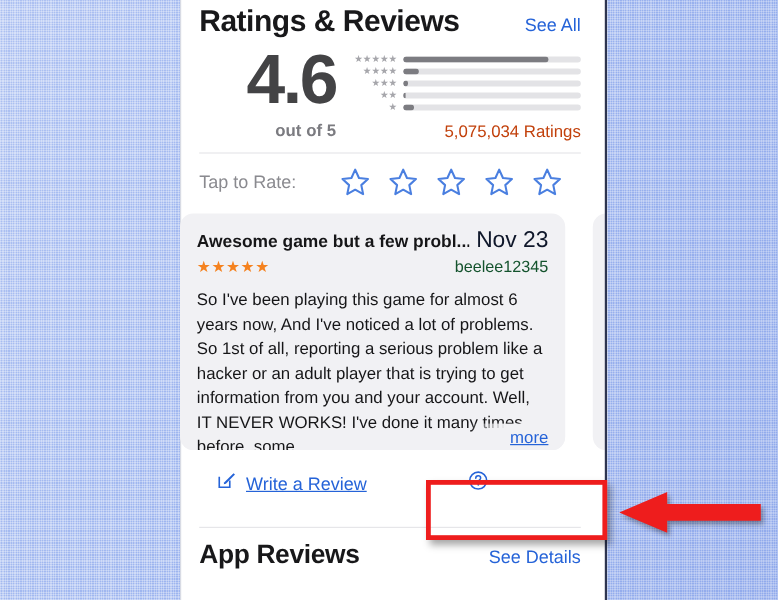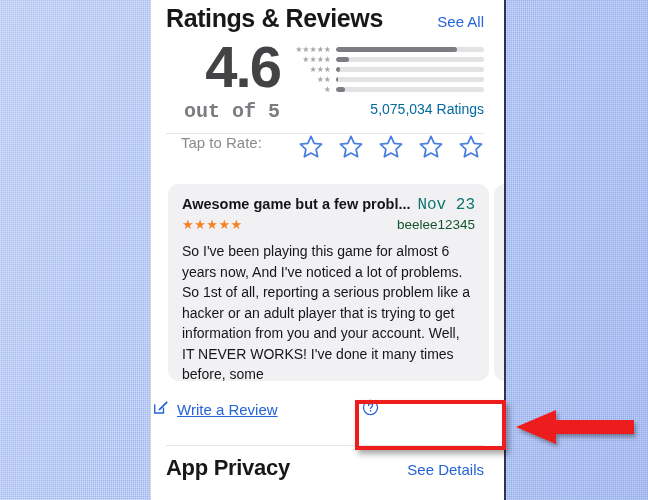--- a/index.html
+++ b/index.html
@@ -54,84 +54,84 @@
     cursor:pointer; white-space:nowrap;
   }
 
   
   #summary { display:flex; margin-top:6px; }
   #score-col { width:114px; text-align:right; flex:0 0 auto; }
   #score {
     font-size:58px; font-weight:bold; color:#434345;
     line-height:0.95; letter-spacing:-2px;
   }
-  #outof { font-size:20px; font-weight:bold; color:#7b7b80; margin-top:6px;font-family:Liberation Mono, monospace; }
+  #outof { font-size:14px; font-weight:bold; color:#7b7b80; margin-top:6px; }
 
   #bars-col { flex:1; padding-top:6px; }
   .bar-row { display:flex; align-items:center; height:9px; margin-bottom:1px; }
   .bar-stars {
     flex:0 0 56px; text-align:right; padding-right:5px;
     font-size:8px; color:#a6a6ab; letter-spacing:0px; line-height:9px;
   }
   .bar-track {
     flex:1; height:5px; border-radius:3px; background:#e3e3e6;
     overflow:hidden;
   }
   .bar-fill { height:100%; background:#7c7c81; border-radius:3px; }
   #ratings-count {
-    text-align:right; font-size:14px; color:#0369a1;
+    text-align:right; font-size:14px; color:#c2410c;
     margin-top:7px;
   }
 
   
   .divider { height:1px; background:#e6e6e9; margin:10px 0 0 0; }
 
   
   #tap-row {
-    display:flex; align-items:flex-start; height:48px;margin-left:15px;
+    display:flex; align-items:center; height:48px;
   }
   #tap-label { font-size:15px; color:#8a8a8f; flex:0 0 auto; }
   #tap-stars { display:flex; gap:14px; margin-left:36px; }
   .hollow-star svg { display:block; }
 
   
   #cards { position:relative; height:197px; margin-top:2px; }
   .review-card {
     position:absolute; top:0;
     background:#f1f1f4; border-radius:11px;
     overflow:hidden;
   }
-  #card-1 { left:18px; width:321px; height:197px; }
+  #card-1 { left:0; width:321px; height:197px; }
   #card-2 { left:344px; width:40px; height:197px; }
 
   .card-inner { padding:12px 14px 0 14px; }
   .rev-head { display:flex; align-items:baseline; justify-content:space-between; }
   .rev-title {
     font-size:14.5px; font-weight:bold; color:#161618;
     white-space:nowrap; overflow:hidden;
   }
-  .rev-date { font-size:16px; color:#0f766e; flex:0 0 auto; padding-left:6px;font-family:Liberation Mono, monospace; }
+  .rev-date { font-size:19px; color:#0f172a; flex:0 0 auto; padding-left:6px; }
   .rev-sub { display:flex; align-items:center; justify-content:space-between; margin-top:3px; }
   .rev-stars { color:#f5821f; font-size:13px; letter-spacing:0.5px; }
   .rev-user { font-size:13.5px; color:#14532d; }
   .rev-body {
     margin-top:9px; font-size:14px; line-height:20.5px; color:#161618;
   }
   #more-wrap {
     position:absolute; right:0; bottom:0; height:22px;
     display:flex; align-items:center;
     padding-left:34px; padding-right:14px;
     background:linear-gradient(to right, rgba(241,241,244,0) 0%, #f1f1f4 38%, #f1f1f4 100%);
   }
   #more-link { font-size:14px; color:#2563d8; text-decoration:underline; cursor:pointer; }
 
   
   #actions {
     display:flex; align-items:center;
-    height:52px; margin-top:2px; padding-left:2px;
+    height:52px; margin-top:2px; padding-left:30px;
   }
   .action { display:flex; align-items:center; gap:8px; cursor:pointer; }
   .action-label { font-size:15px; color:#2563d8; text-decoration:underline; }
   #act-write { flex:0 0 auto; }
   #act-support { margin-left:84px; }
 
   
   #privacy {
     display:flex; align-items:baseline; justify-content:space-between;
     padding-top:9px;
@@ -248,20 +248,23 @@
         <div class="rev-head">
           <div class="rev-title">Awesome game but a few probl...</div>
           <div class="rev-date">Nov 23</div>
         </div>
         <div class="rev-sub">
           <div class="rev-stars">★★★★★</div>
           <div class="rev-user">beelee12345</div>
         </div>
         <div class="rev-body">So I've been playing this game for almost 6 years now, And I've noticed a lot of problems. So 1st of all, reporting a serious problem like a hacker or an adult player that is trying to get information from you and your account. Well, IT NEVER WORKS! I've done it many times before, some</div>
       </div>
+      <div id="more-wrap">
+        <span id="more-link">more</span>
+      </div>
     </div>
     <div class="review-card" id="card-2"></div>
   </div>
 
   <div id="actions">
     <div class="action" id="act-write">
       <span>
         <svg width="17" height="17" viewBox="0 0 20 20" fill="none" stroke="#2563d8" stroke-width="1.6">
           <path d="M3.2 6.2v10.3h10.3V10"></path>
           <path d="M8.2 11.6 17.2 2.7l1.4 1.4-8.9 8.9-2.1.7z" fill="#2563d8" stroke="none"></path>
@@ -278,21 +281,21 @@
         </svg>
       </span>
     </div>
   </div>
 
   <div class="pad">
     <div class="divider"></div>
   </div>
 
   <div id="privacy" class="pad">
-    <div id="privacy-title">App Privacy</div>
+    <div id="privacy-title">App Reviews</div>
     <div class="link">See Details</div>
   </div>
 
 </div>
 
 <div id="hl-box"></div>
 <svg id="arrow" viewBox="0 0 120 36">
   <path d="M0 18 L40 1 L40 11 L118 11 L118 25 L40 25 L40 35 Z" fill="#ee1d1d"></path>
 </svg>
 

